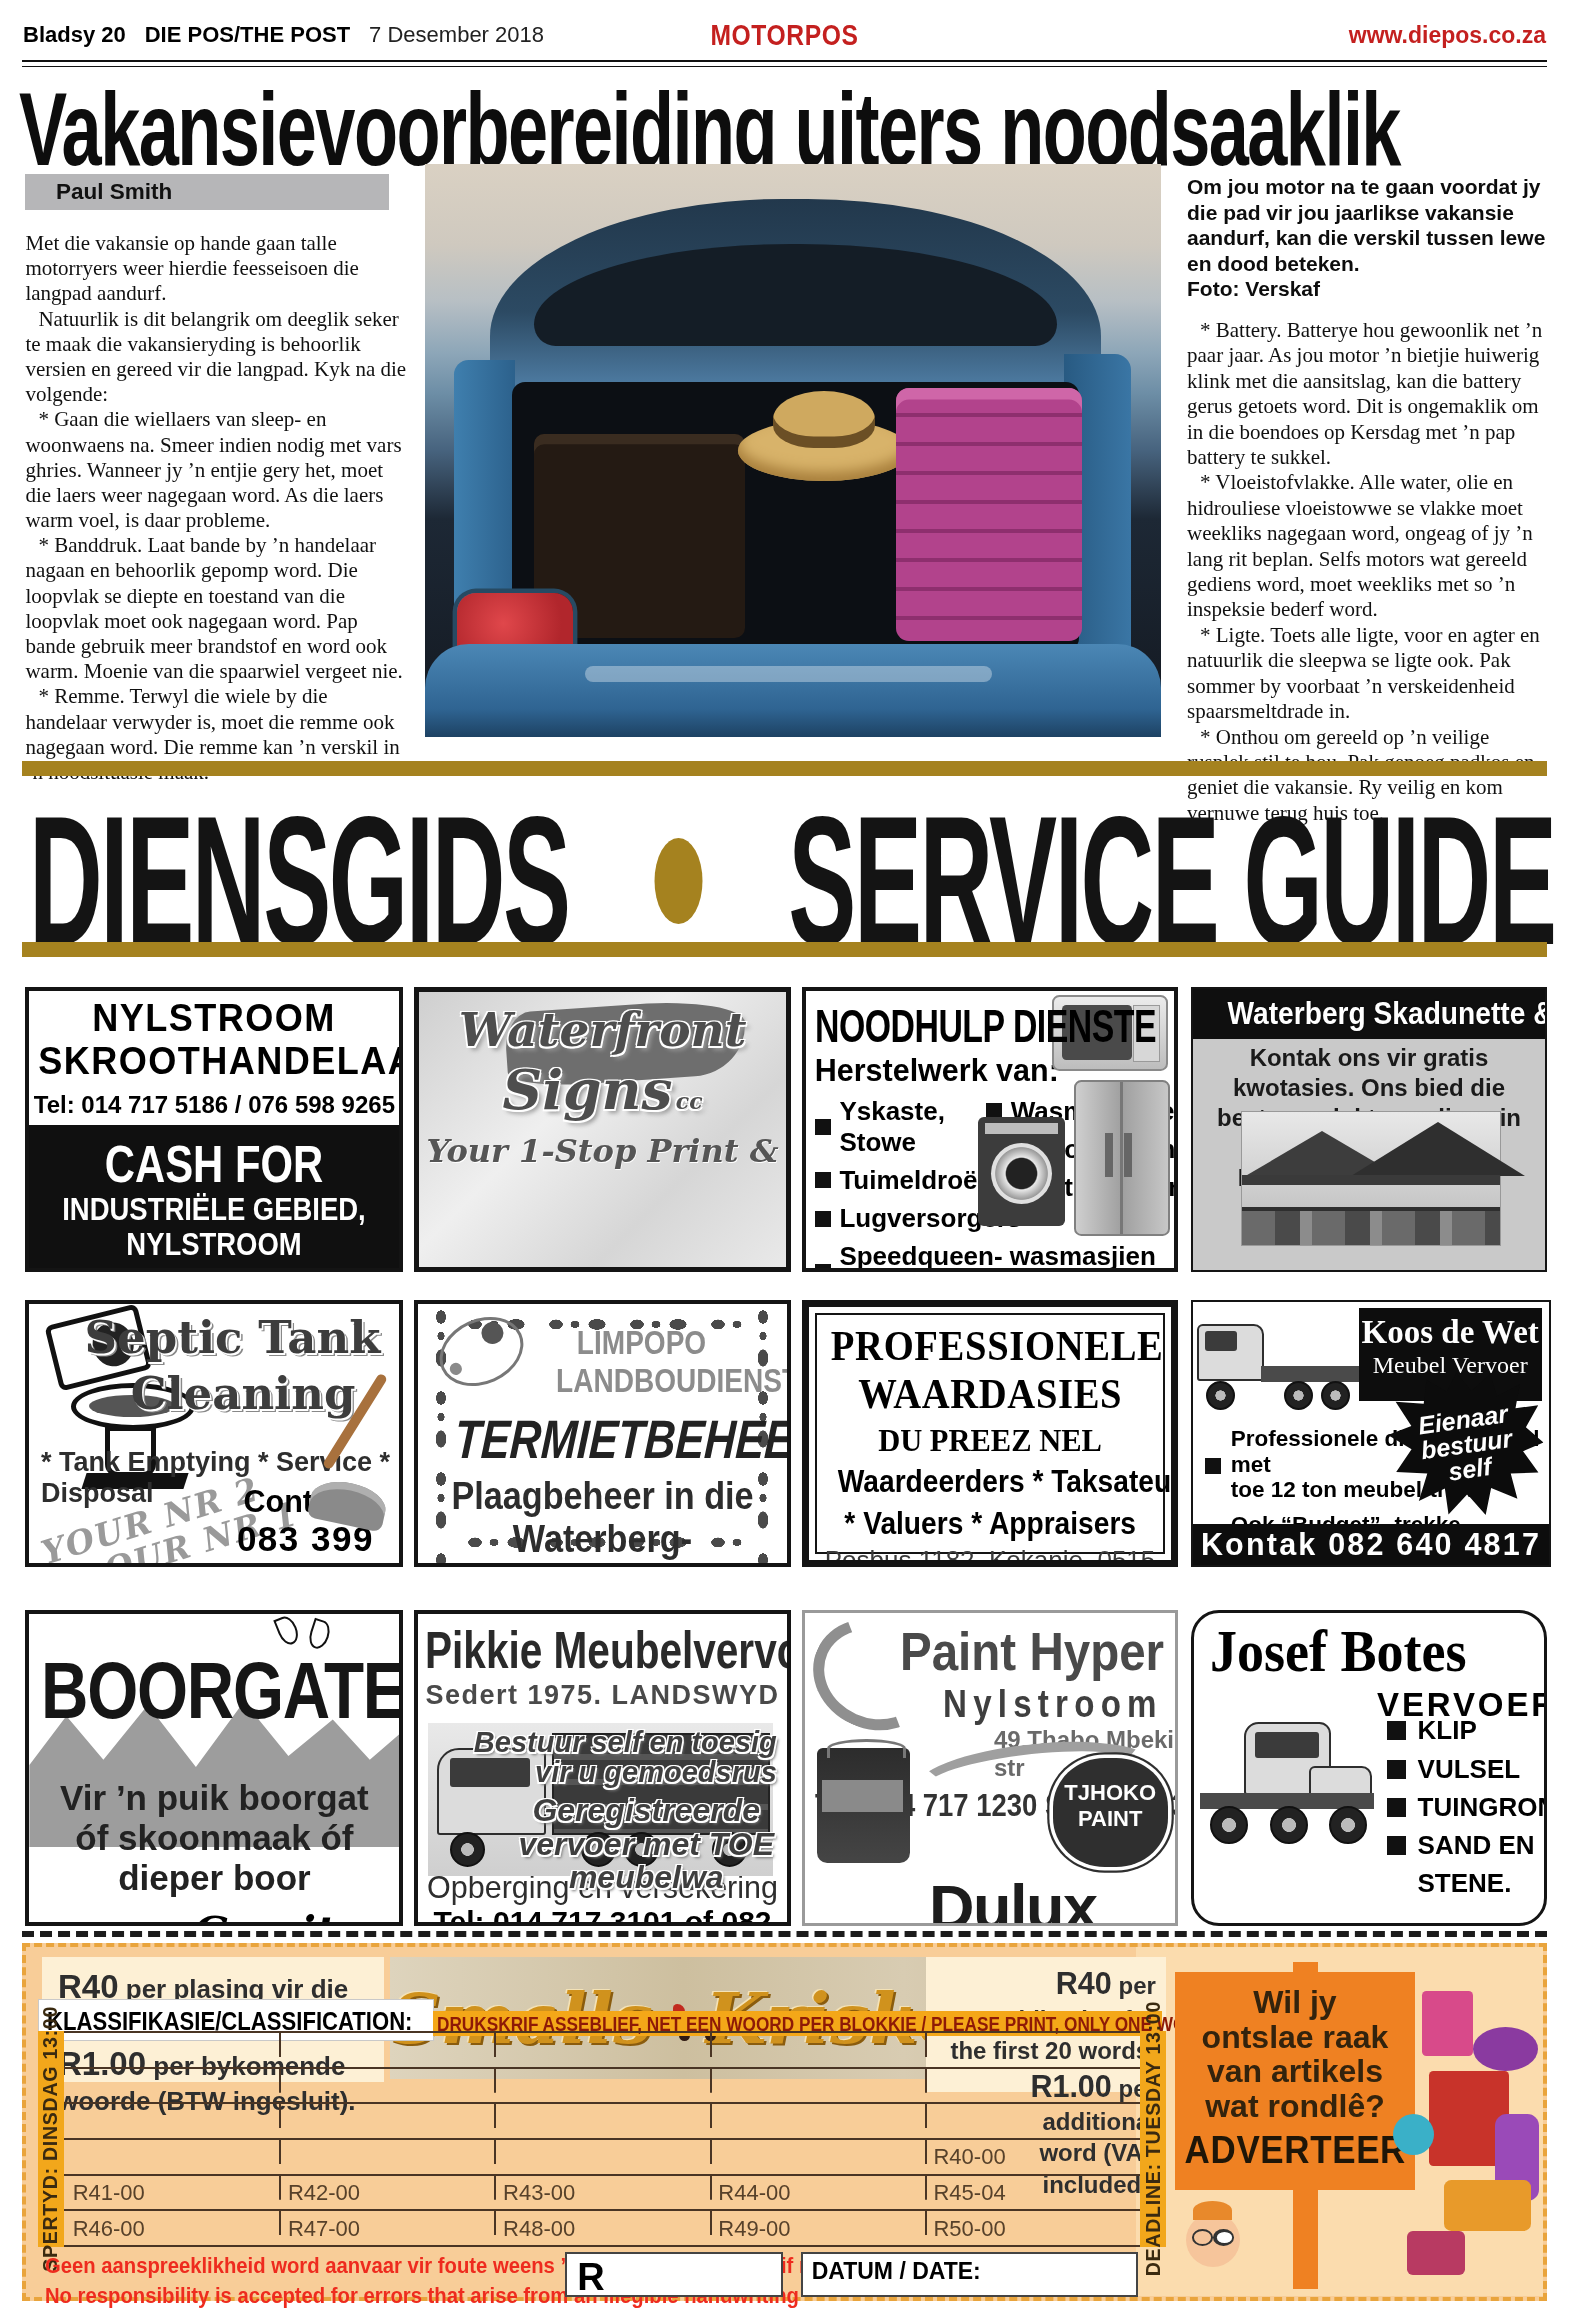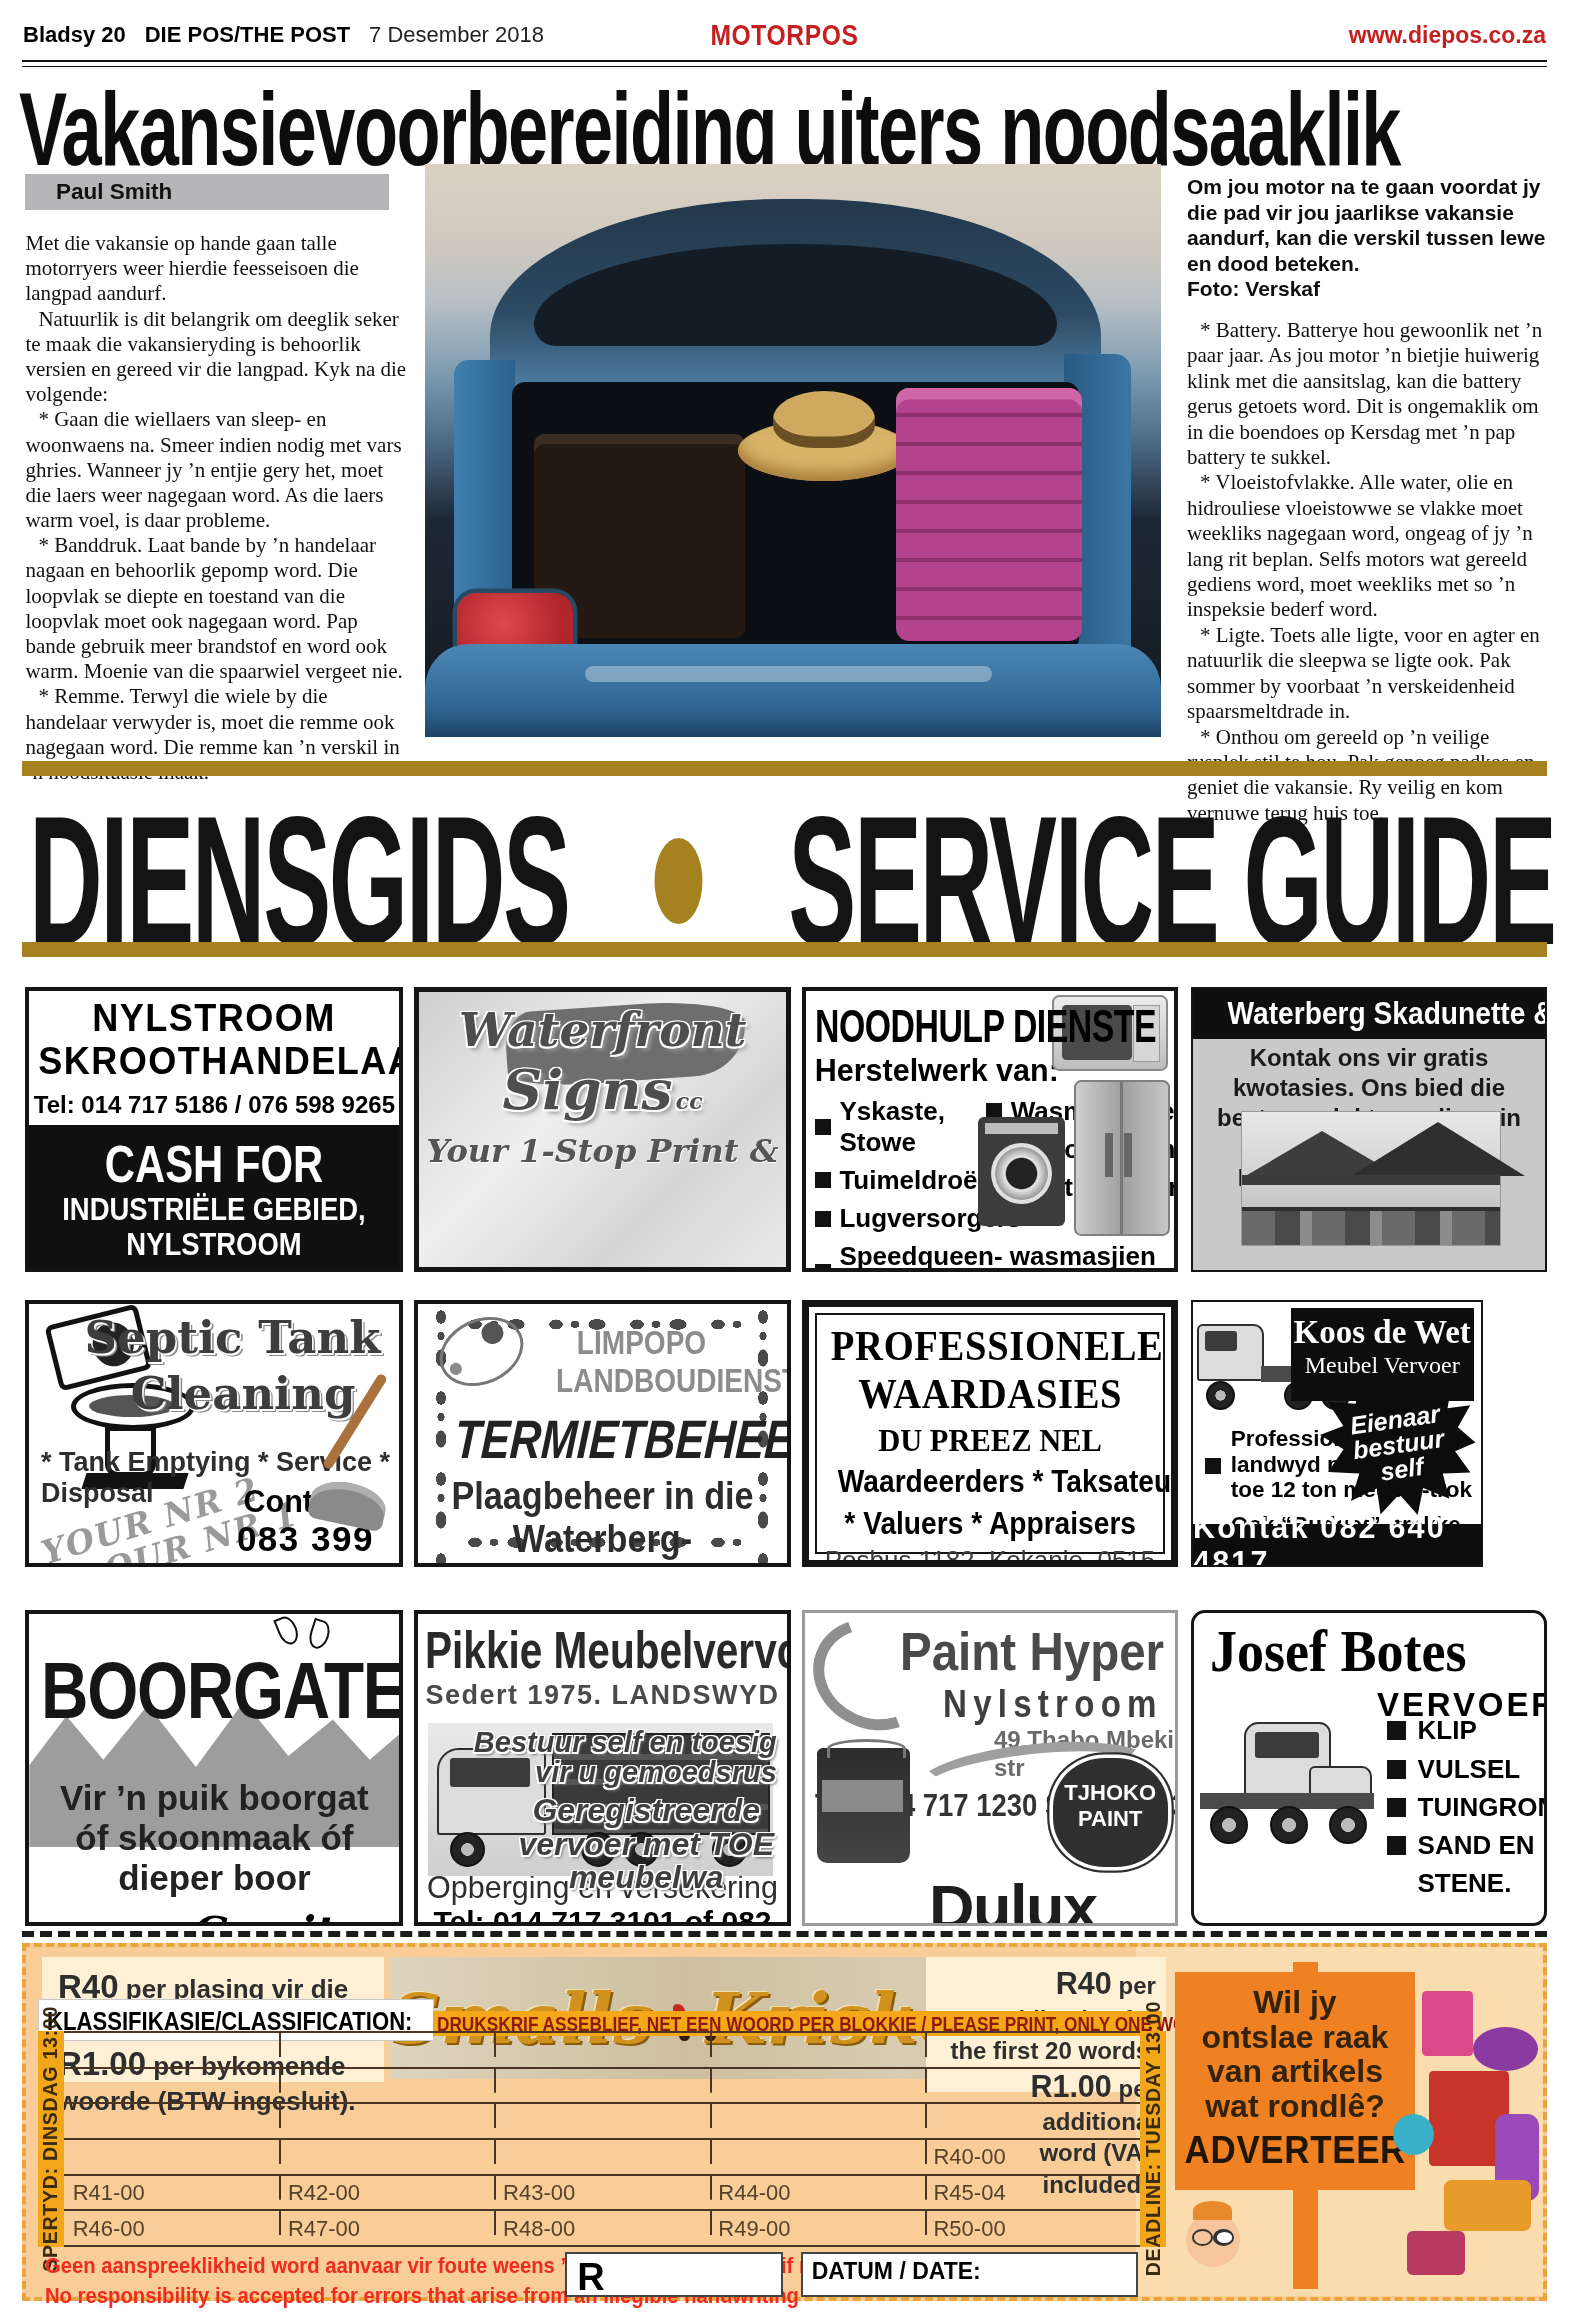--- a/index.html
+++ b/index.html
@@ -173,21 +173,21 @@
   .ph-tel { font-size:30.5px; font-weight:900; color:#333; transform:scaleX(.9); transform-origin:left; white-space:nowrap; }
   .ph-brush { position:absolute; left:7.3px; top:7.3px; width:124px; height:109px; border:11.6px solid transparent; border-left-color:#8f8f8f; border-bottom-color:#8f8f8f; border-radius:50%; transform:rotate(24deg); }
   .ph-swoosh { position:absolute; left:109px; top:131px; width:240px; height:65px; border:10.2px solid transparent; border-top-color:#9f9f9f; border-radius:50%; transform:rotate(-6deg); }
   .ph-dulux { font-size:63px; font-weight:900; color:#1d1d1d; letter-spacing:-1.5px; }
   .ph-bucket { position:absolute; left:11.6px; top:135px; width:93px; height:115px; background:linear-gradient(180deg,#2c2c2c,#454545); border-radius:5.8px 5.8px 10.2px 10.2px; }
   .ph-bucket:before { content:""; position:absolute; left:5.8px; top:32px; width:81px; height:32px; background:#8a8a8a; }
   .ph-bucket:after { content:""; position:absolute; left:10.2px; top:-8.7px; width:73px; height:16px; border:3.6px solid #777; border-bottom:none; border-radius:50% 50% 0 0; }
   .ph-badge { position:absolute; right:7.3px; top:145px; width:115px; height:109px; background:#2f2f2f; border-radius:45%; color:#fff; text-align:center; font-weight:bold; box-shadow:0 0 0 3.6px #fff, 0 0 0 5.8px #2f2f2f; }
 
   
-  .jb { border-width:3.6px; border-radius:14px; }
+  .jb { border-width:3.6px; border-radius:28px; }
   .jb-title { font-family:"Liberation Serif", serif; font-weight:900; font-size:60px; transform:scaleX(.9); transform-origin:left; white-space:nowrap; }
   .jb-verv { font-size:33px; font-weight:900; letter-spacing:2.9px; }
   .jb-li { display:flex; gap:11.6px; font-size:26px; font-weight:900; margin-top:7.3px; }
 
   
   .cutline { left:22px; top:1931px; width:1525px; border-top:6.5px dashed #1c1c1c; }
 
   
   .cls { left:22px; top:1943px; width:1525px; height:358px; background:#f8cd98; border:4.4px dashed #e9a43c; }
   .cls-light { position:absolute; right:0; top:0; width:407px; height:349px; background:#fbdcae; }
@@ -423,21 +423,21 @@
       <div class="wd-t">PROFESSIONELE</div>
       <div class="wd-t">WAARDASIES</div>
       <div class="wd-n">DU PREEZ NEL</div>
       <div class="wd-l">Waardeerders *  Taksateurs</div>
       <div class="wd-l">* Valuers  *  Appraisers</div>
       <div class="wd-s">Posbus 1182, Kokanje, 0515</div>
 
     </div>
   </div>
 
-  <div class="ad kd" style="left:1191px; top:1300px; width:292px; height:267px;">
+  <div class="ad kd" style="left:1191px; top:1300px; width:360px; height:267px;">
     <div class="truck" style="left:4.4px; top:8.7px; width:167px; height:102px;">
       <div class="t-cab" style="left:0; top:13px; width:67px; height:57px;"></div>
       <div class="t-win" style="left:7.3px; top:20.4px; width:32px; height:20.4px;"></div>
       <div class="t-bed" style="left:64px; top:55px; width:102px; height:16px;"></div>
       <div class="t-wheel" style="left:8.7px; top:70px; width:29px; height:29px;"></div>
       <div class="t-wheel" style="left:87px; top:70px; width:29px; height:29px;"></div>
       <div class="t-wheel" style="left:124px; top:70px; width:29px; height:29px;"></div>
     </div>
     <div class="kd-panel">
       <div class="kd-t">Koos de Wet</div>

